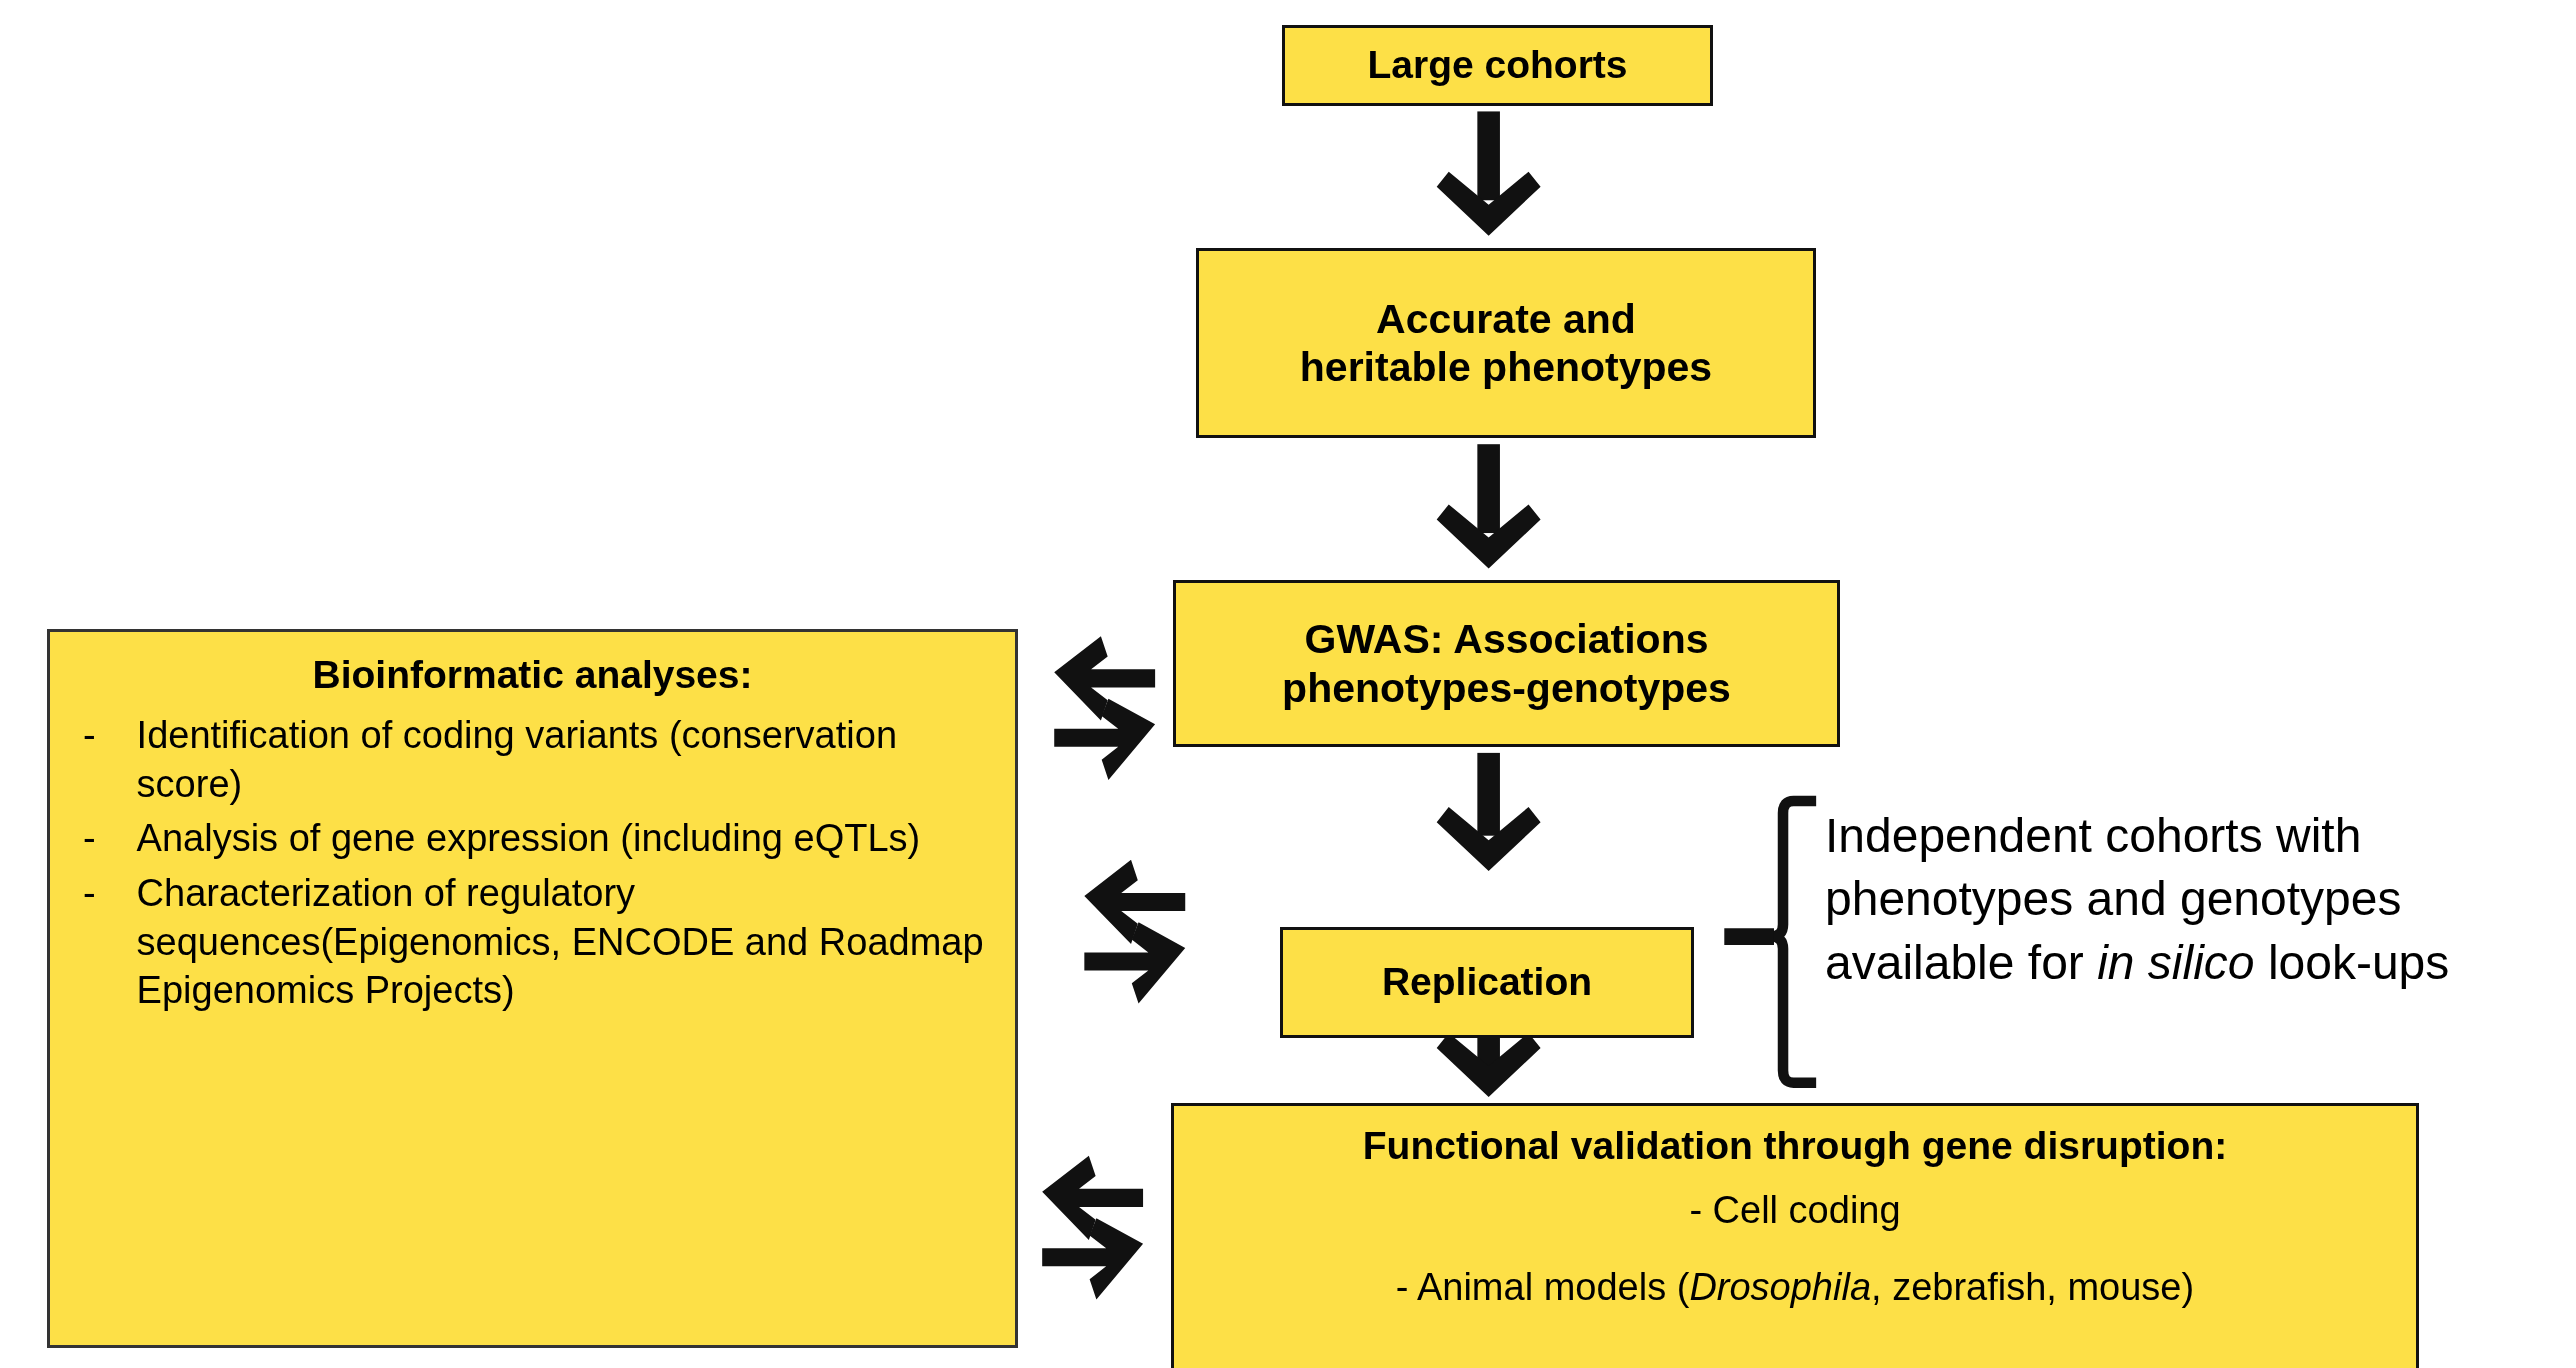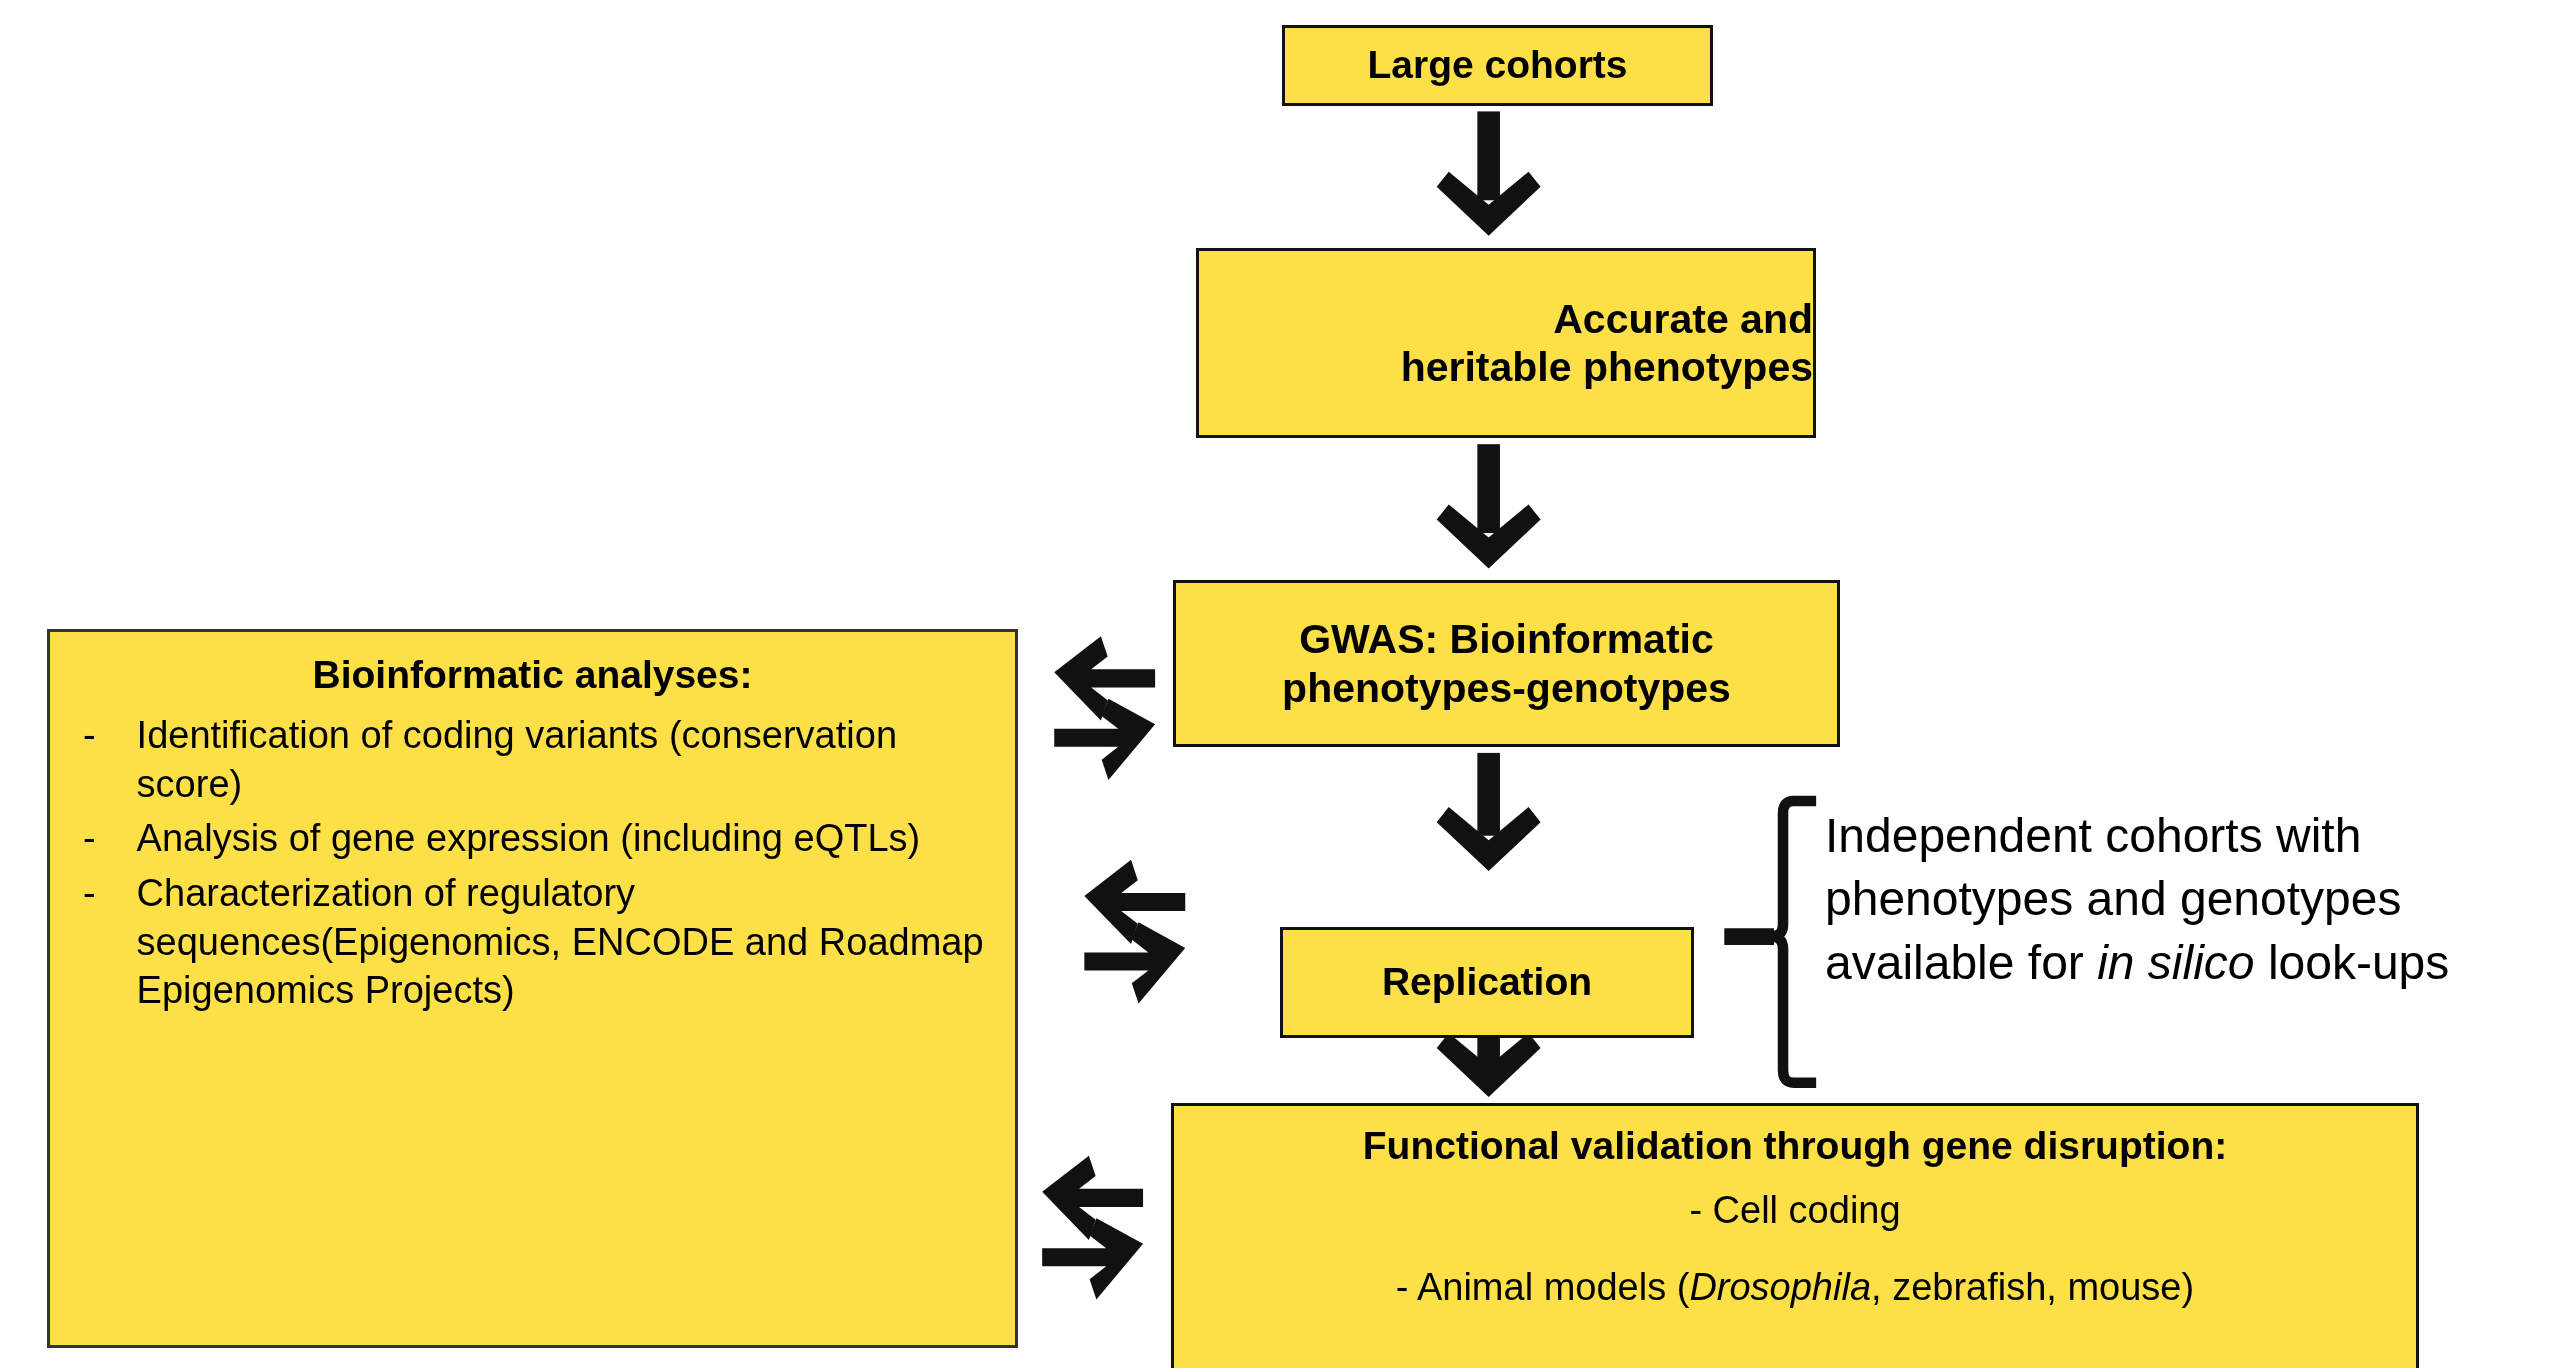--- a/index.html
+++ b/index.html
@@ -27,21 +27,21 @@
   }
   .node .ln { display: block; white-space: nowrap; }
 
   
   #node-large-cohorts {
     left: 1282px; top: 25px; width: 431px; height: 81px;
     font-size: 39px; font-weight: bold;
   }
   #node-phenotypes {
     left: 1196px; top: 248px; width: 620px; height: 190px;
-    font-size: 41px; font-weight: bold; align-items: flex-end;
+    font-size: 41px; font-weight: bold;
   }
   #node-gwas {
     left: 1173px; top: 580px; width: 667px; height: 167px;
     font-size: 41px; font-weight: bold;
   }
   #node-replication {
     left: 1280px; top: 883px; width: 414px; height: 111px;
     font-size: 39px; font-weight: bold; margin-top: 44px;
   }
   #node-functional {
@@ -143,21 +143,21 @@
 <div class="node" id="node-large-cohorts">
   <span class="ln">Large cohorts</span>
 </div>
 
 <div class="node" id="node-phenotypes">
   <span class="ln">Accurate and</span>
   <span class="ln">heritable phenotypes</span>
 </div>
 
 <div class="node" id="node-gwas">
-  <span class="ln">GWAS: Bioinformatic</span>
+  <span class="ln">GWAS: Associations</span>
   <span class="ln">phenotypes-genotypes</span>
 </div>
 
 <div class="node" id="node-replication">
   <span class="ln">Replication</span>
 </div>
 
 <div class="node" id="node-functional">
   <span class="ln title">Functional validation through gene disruption:</span>
   <span class="ln sub1">- Cell coding</span>

